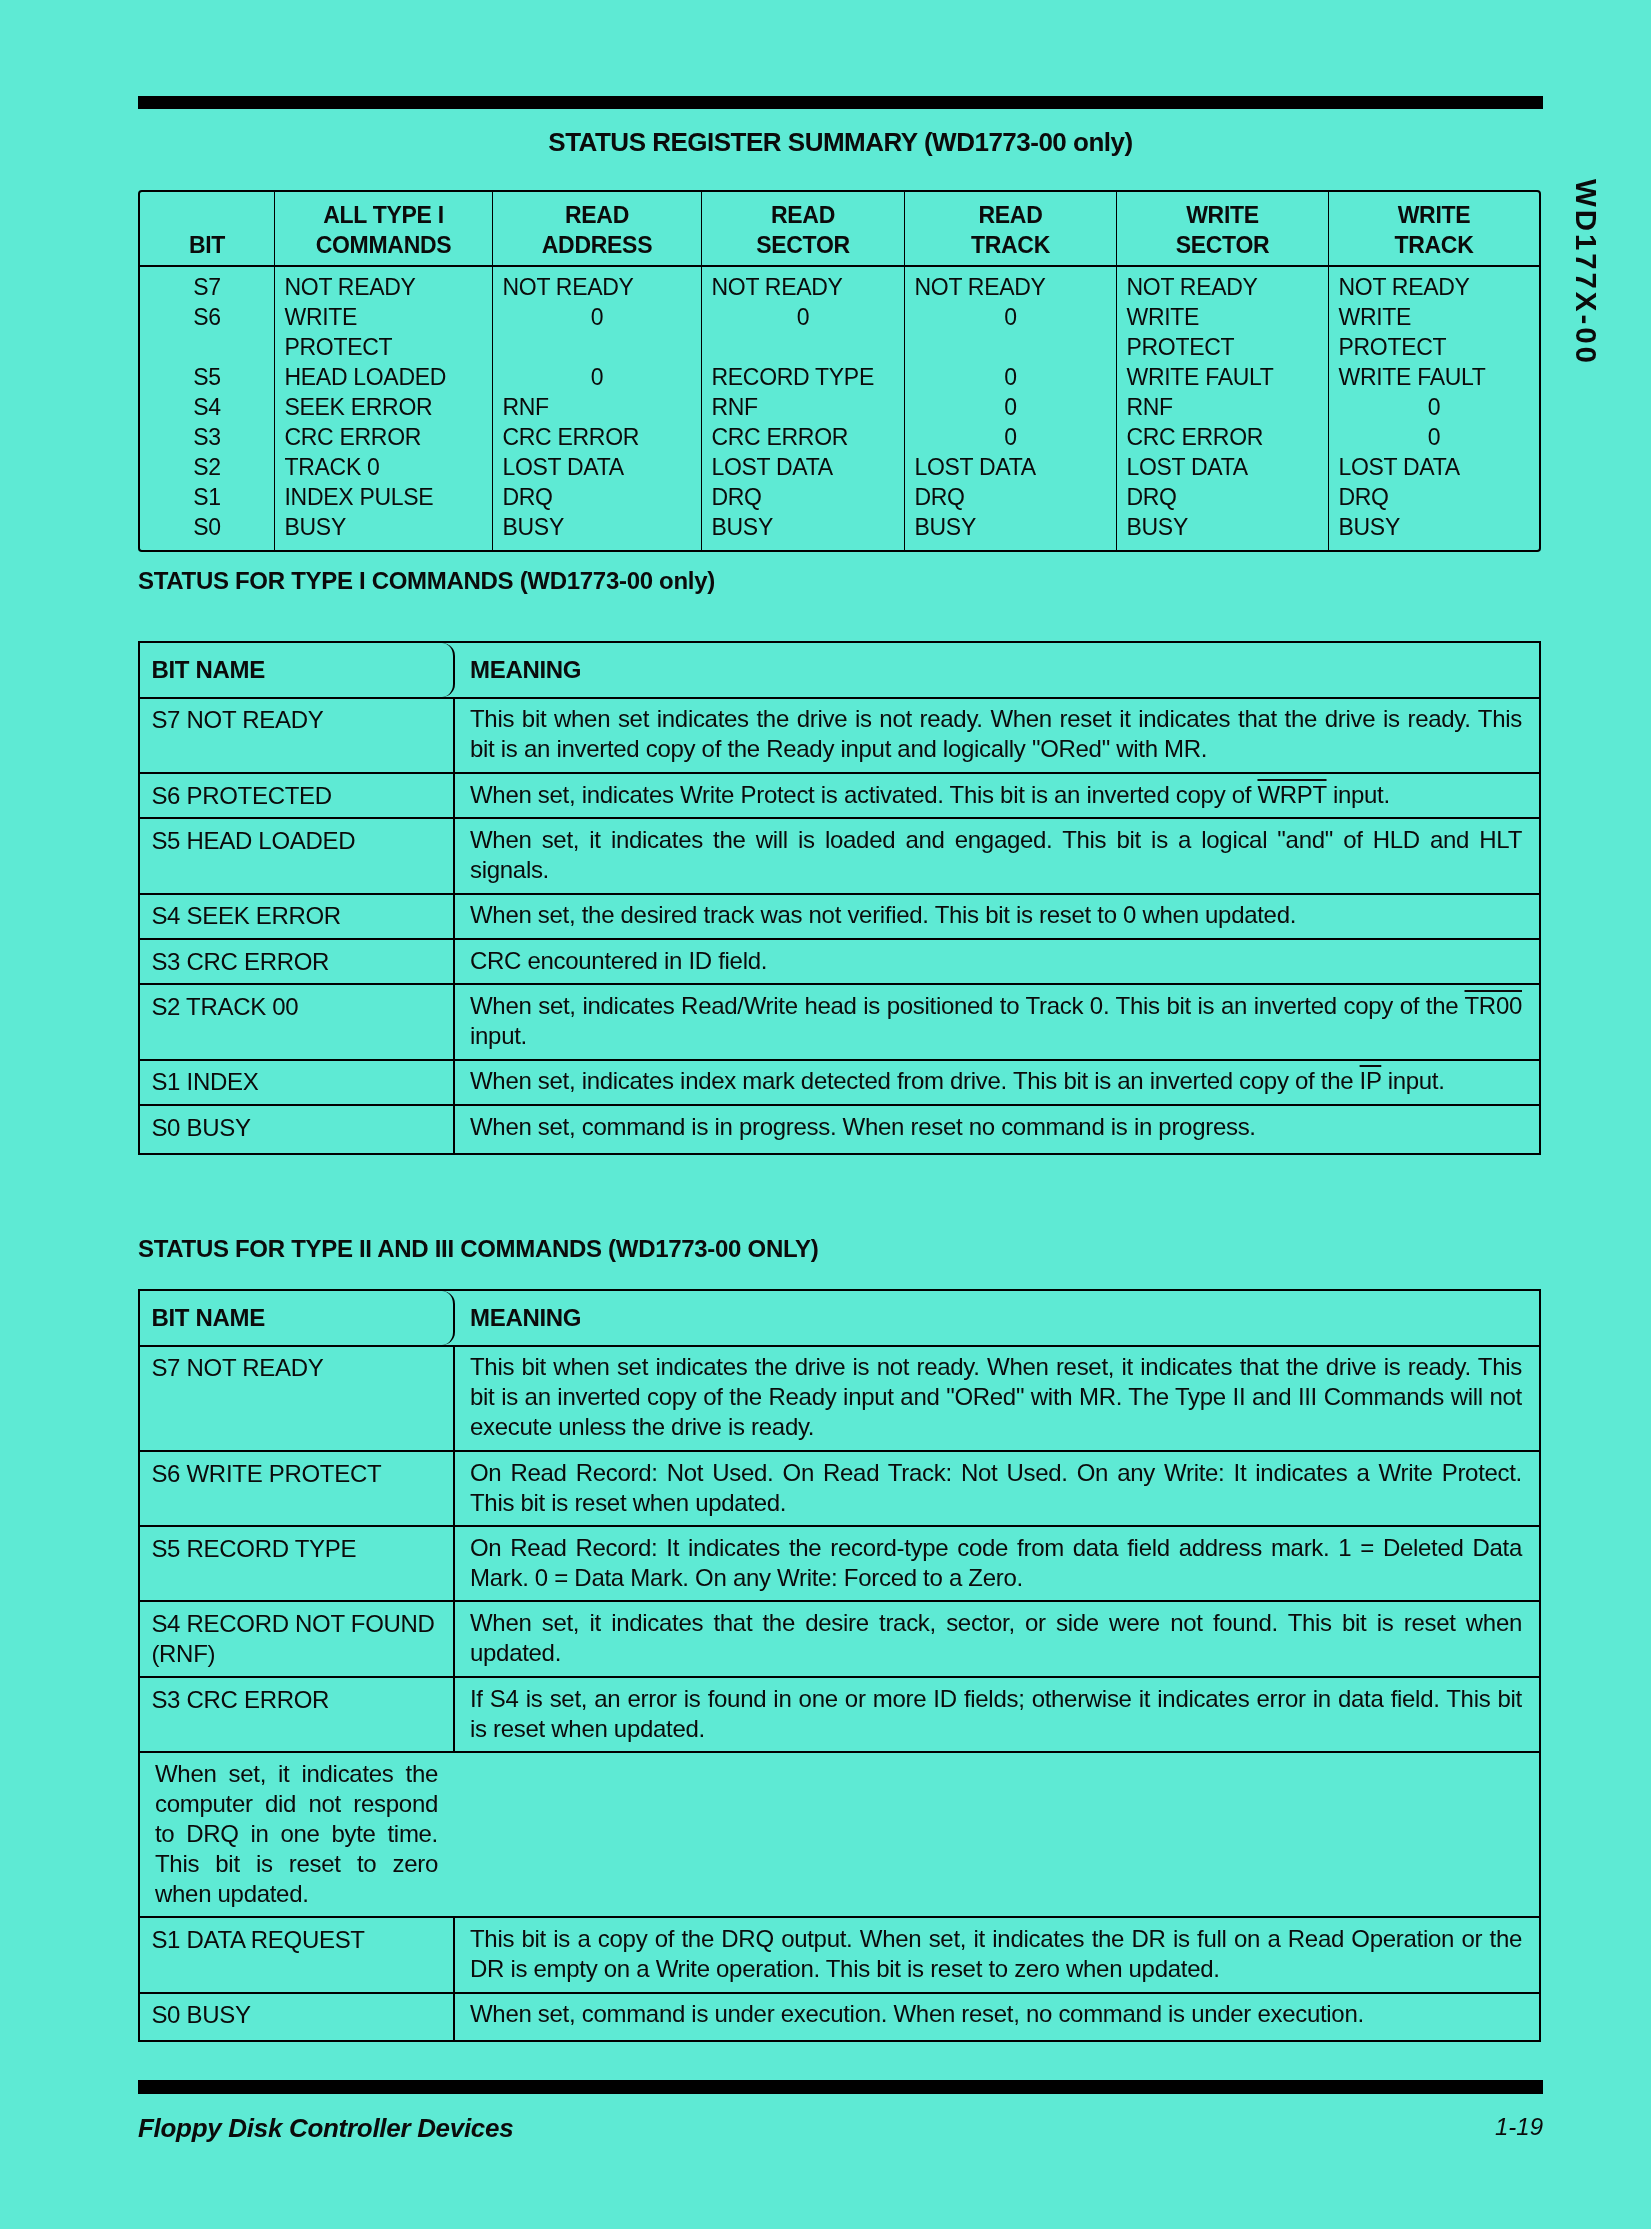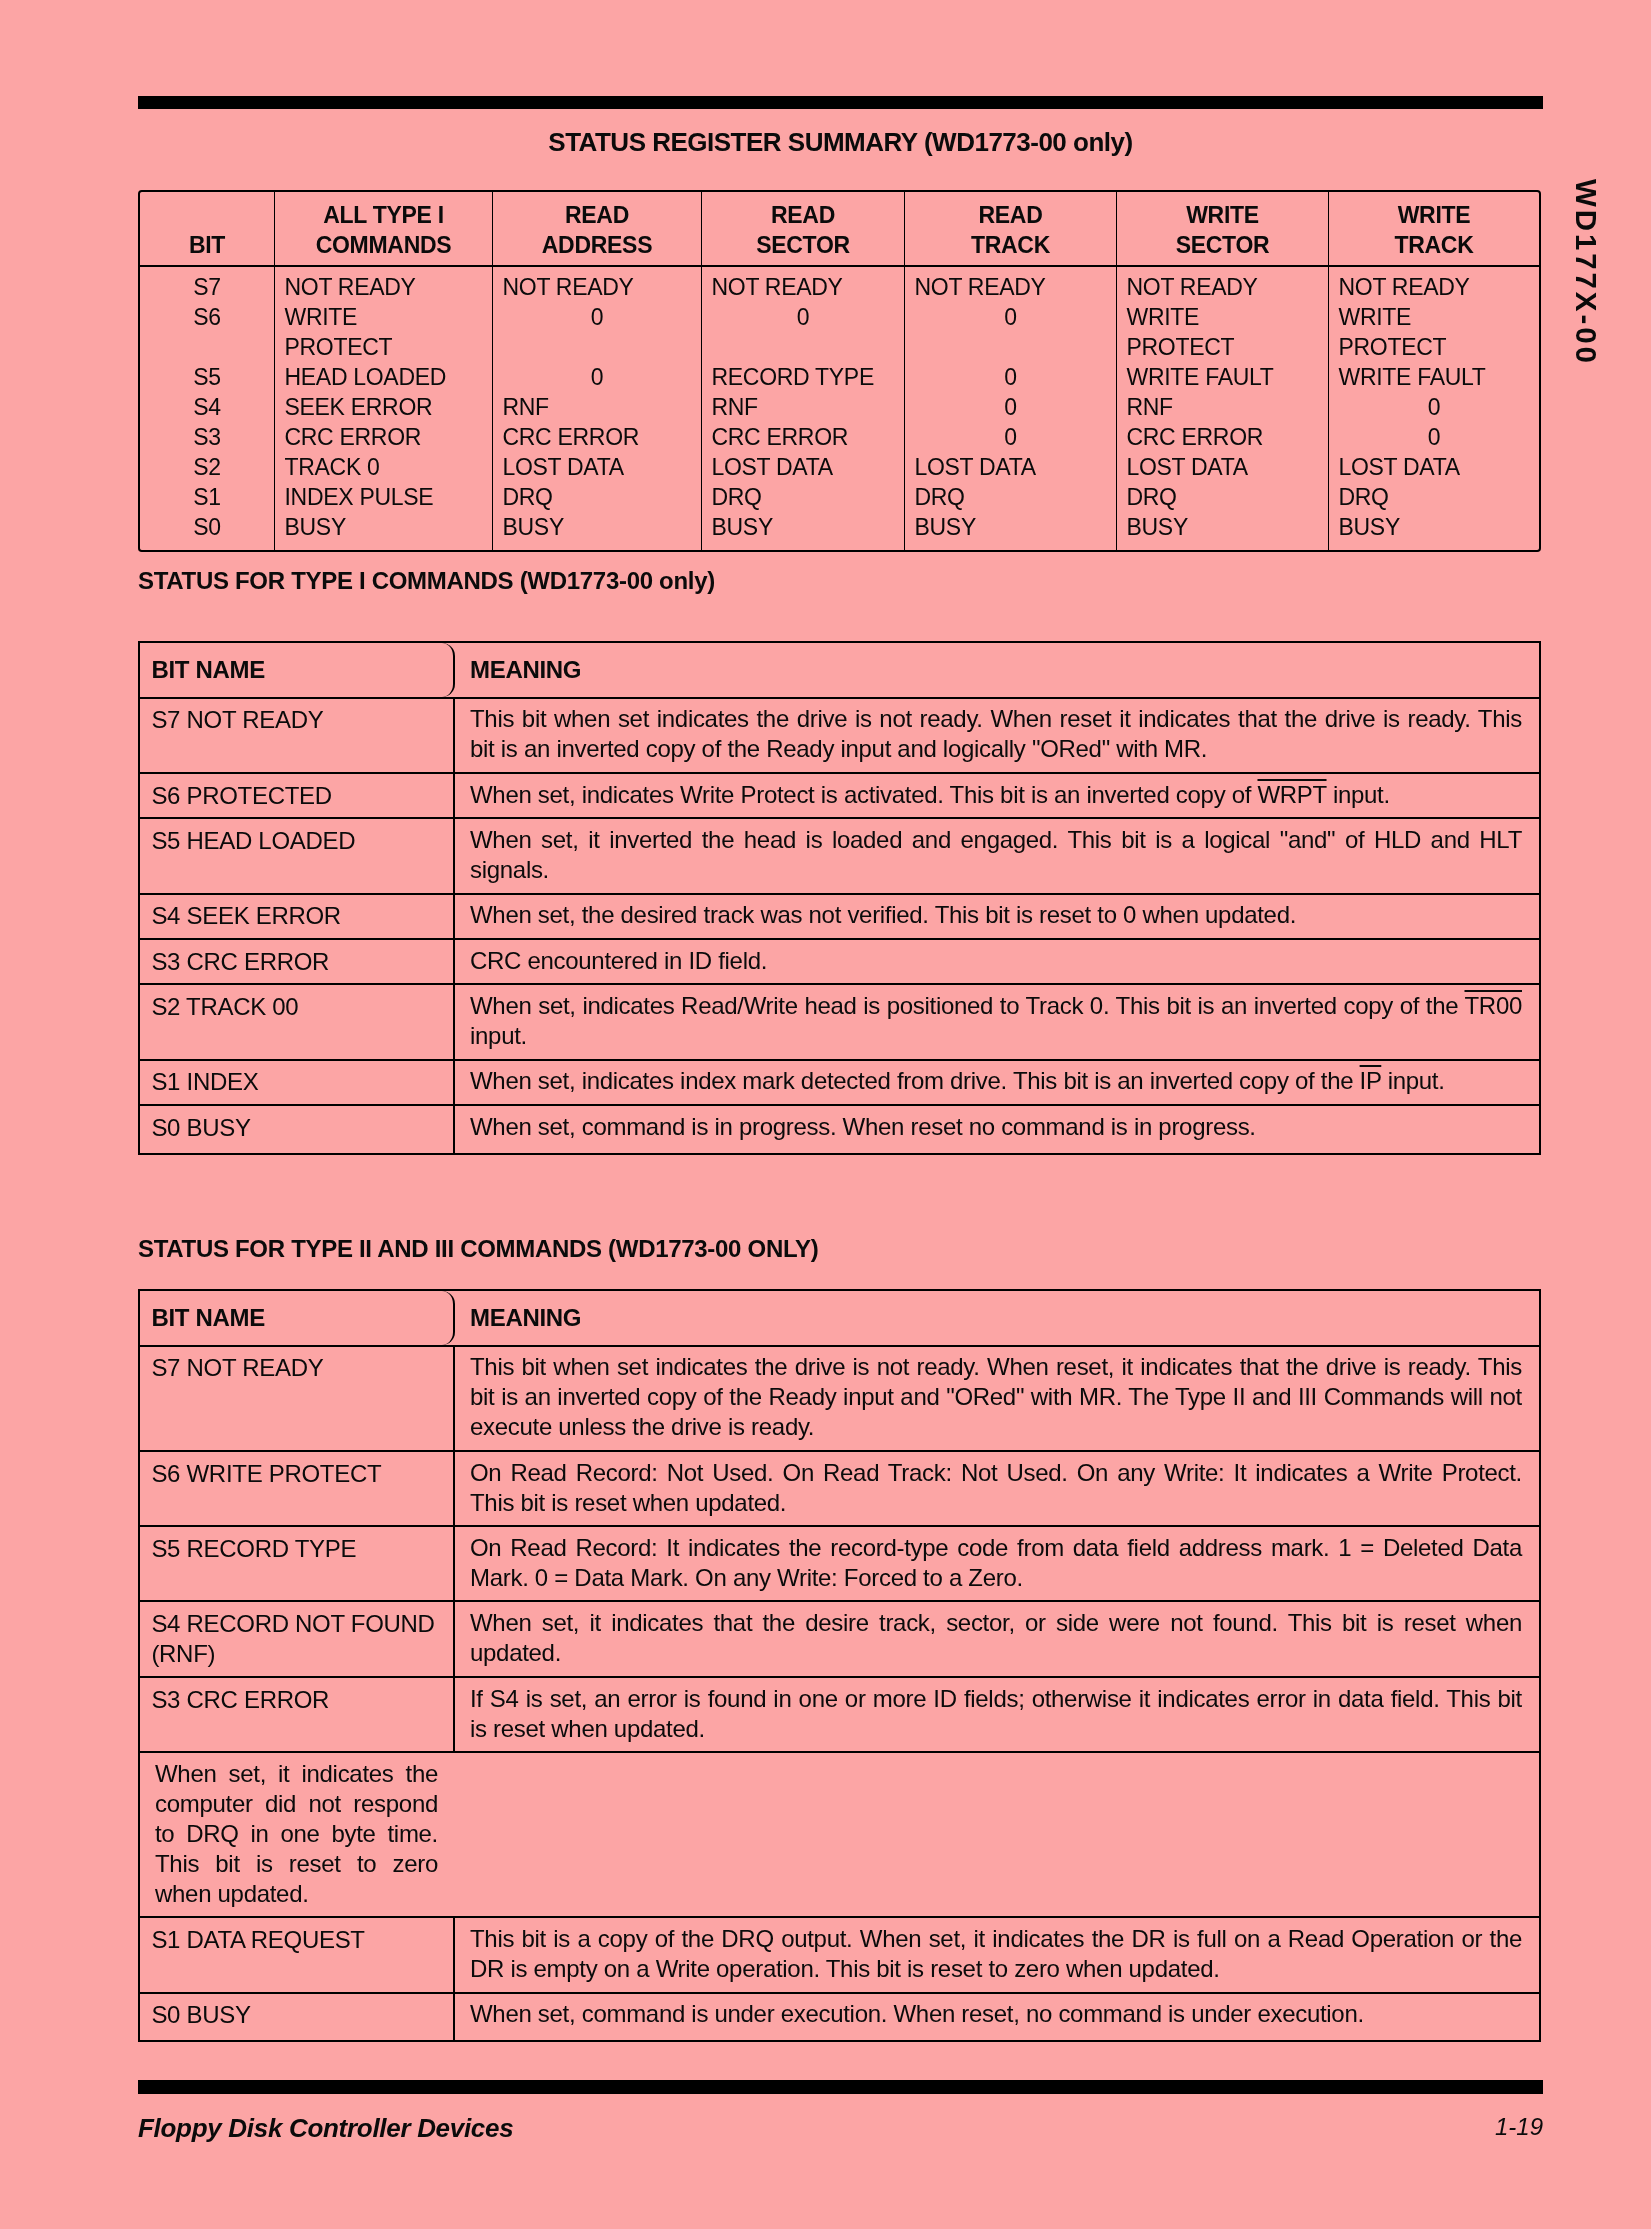--- a/index.html
+++ b/index.html
@@ -1,17 +1,17 @@
 <!DOCTYPE html>
 <html style="font-size:15px"><head>
 <meta charset="utf-8">
 <style>
   html,body{margin:0;padding:0;background:#e8e8e8;}
   .page{
-    position:relative;width:1651px;height:2229px;background:#fca5a5;
+    position:relative;width:1651px;height:2229px;background:#5eead4;
     color:#0b0b0b;font-family:"Liberation Sans",sans-serif;overflow:hidden;
     margin:0 auto;
   }
   .rule{position:absolute;left:138px;width:1405px;background:#000;}
   .rule.top{top:96px;height:13.3px;}
   .rule.bottom{top:2080px;height:14.3px;}
   .title{
     position:absolute;left:138px;top:127px;width:1405px;text-align:center;
     font-weight:bold;font-size:26px;letter-spacing:-0.5px;
   }
@@ -174,21 +174,21 @@
       <div class="brow">
         <div class="bname">S7 NOT READY</div>
         <div class="bmean">This bit when set indicates the drive is not ready. When reset it indicates that the drive is ready. This bit is an inverted copy of the Ready input and logically "ORed" with MR.</div>
       </div>
       <div class="brow">
         <div class="bname">S6 PROTECTED</div>
         <div class="bmean">When set, indicates Write Protect is activated. This bit is an inverted copy of <span class="ov">WRPT</span> input.</div>
       </div>
       <div class="brow">
         <div class="bname">S5 HEAD LOADED</div>
-        <div class="bmean">When set, it inverted the head is loaded and engaged. This bit is a logical "and" of HLD and HLT signals.</div>
+        <div class="bmean">When set, it indicates the will is loaded and engaged. This bit is a logical "and" of HLD and HLT signals.</div>
       </div>
       <div class="brow">
         <div class="bname">S4 SEEK ERROR</div>
         <div class="bmean">When set, the desired track was not verified. This bit is reset to 0 when updated.</div>
       </div>
       <div class="brow">
         <div class="bname">S3 CRC ERROR</div>
         <div class="bmean">CRC encountered in ID field.</div>
       </div>
       <div class="brow">

